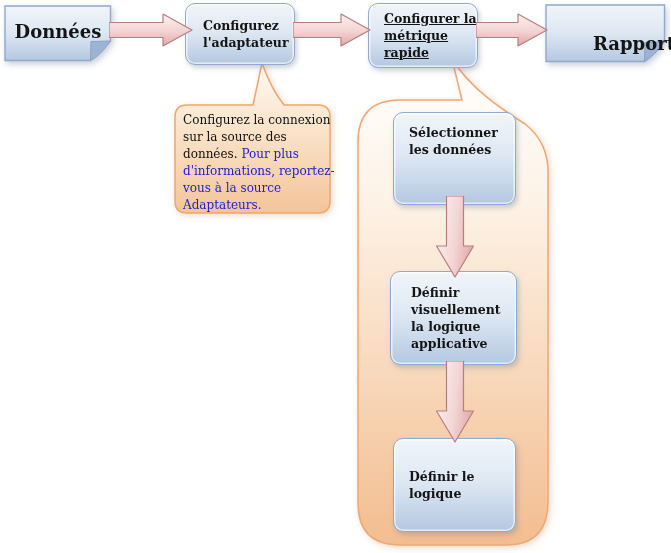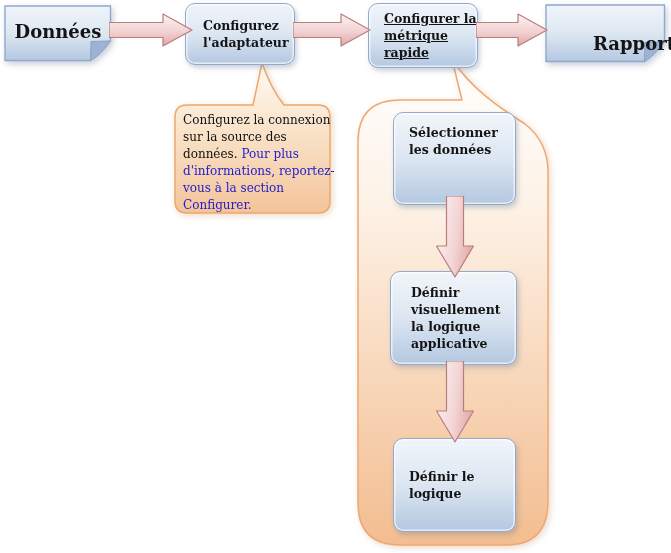--- a/index.html
+++ b/index.html
@@ -84,21 +84,21 @@
     <path d="M 90 5
              C 96 22, 103 36, 112 47
              L 146 47 Q 158 47 158 59
              L 158 143 Q 158 155 146 155
              L 15 155 Q 3 155 3 143
              L 3 59 Q 3 47 15 47
              L 81 47 Z" fill="url(#gPeachSmall)" stroke="#eba96c" stroke-width="1.5" stroke-linejoin="round"></path>
   </svg>
   <div class="callout-text" style="left:183px;top:112px;width:158px;">
     <span class="black">Configurez la connexion sur la source des données.</span>
-    <span class="blue">Pour plus d'informations, reportez-vous à la section Configurer.</span>
+    <span class="blue">Pour plus d'informations, reportez-vous à la source Adaptateurs.</span>
   </div>
 
   <svg class="note-svg" style="left:4px;top:5px;" width="108" height="57" viewBox="0 0 108 57">
     <path d="M1 1 L106.5 1 L106.5 36 L86.5 55.5 L1 55.5 Z" fill="url(#gBlue)" stroke="#90a9cc" stroke-width="1.4"></path>
     <path d="M106.5 36 Q96 51 86.5 55.5 L87 36.5 Z" fill="#9cb3d3" stroke="#8aa2c6" stroke-width="1"></path>
   </svg>
   <div class="note-lbl" style="left:4px;top:5px;width:108px;height:53px;justify-content:center;">
     <span class="lbl">Données</span>
   </div>
 

